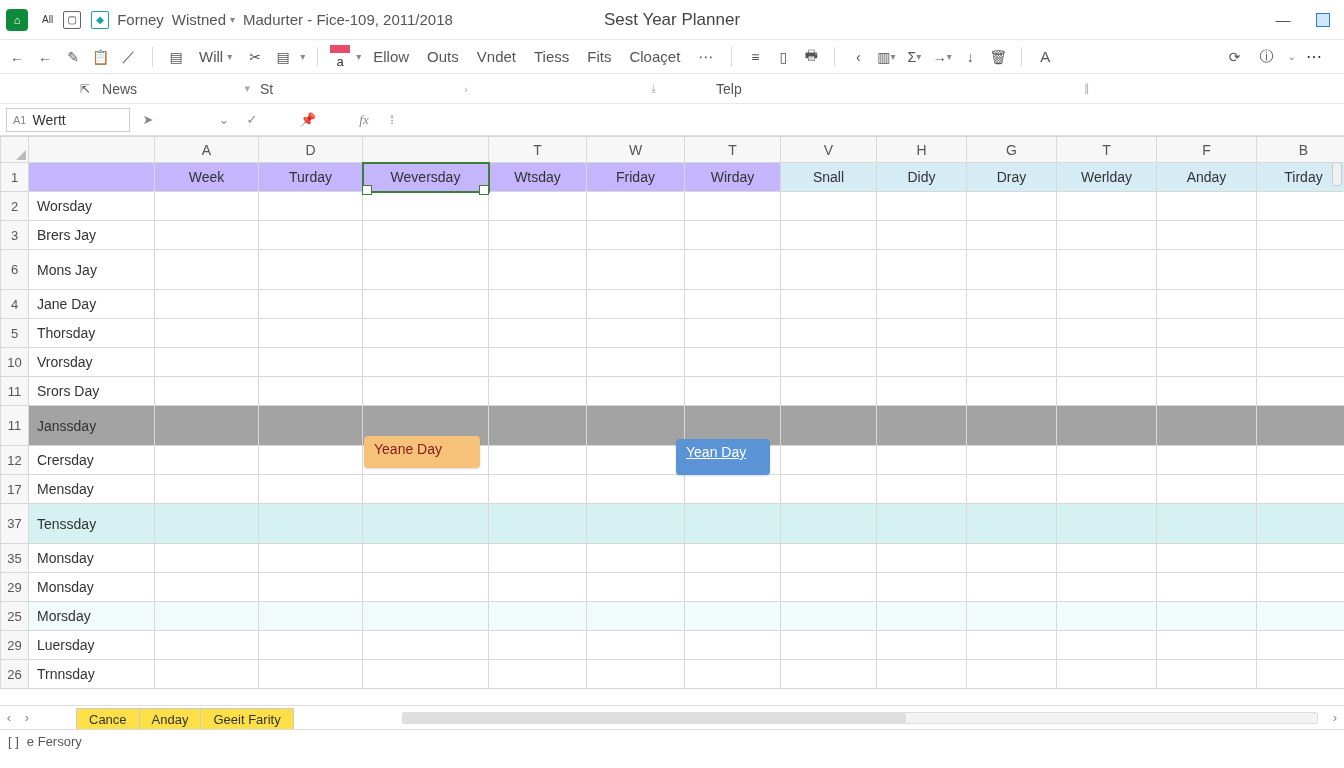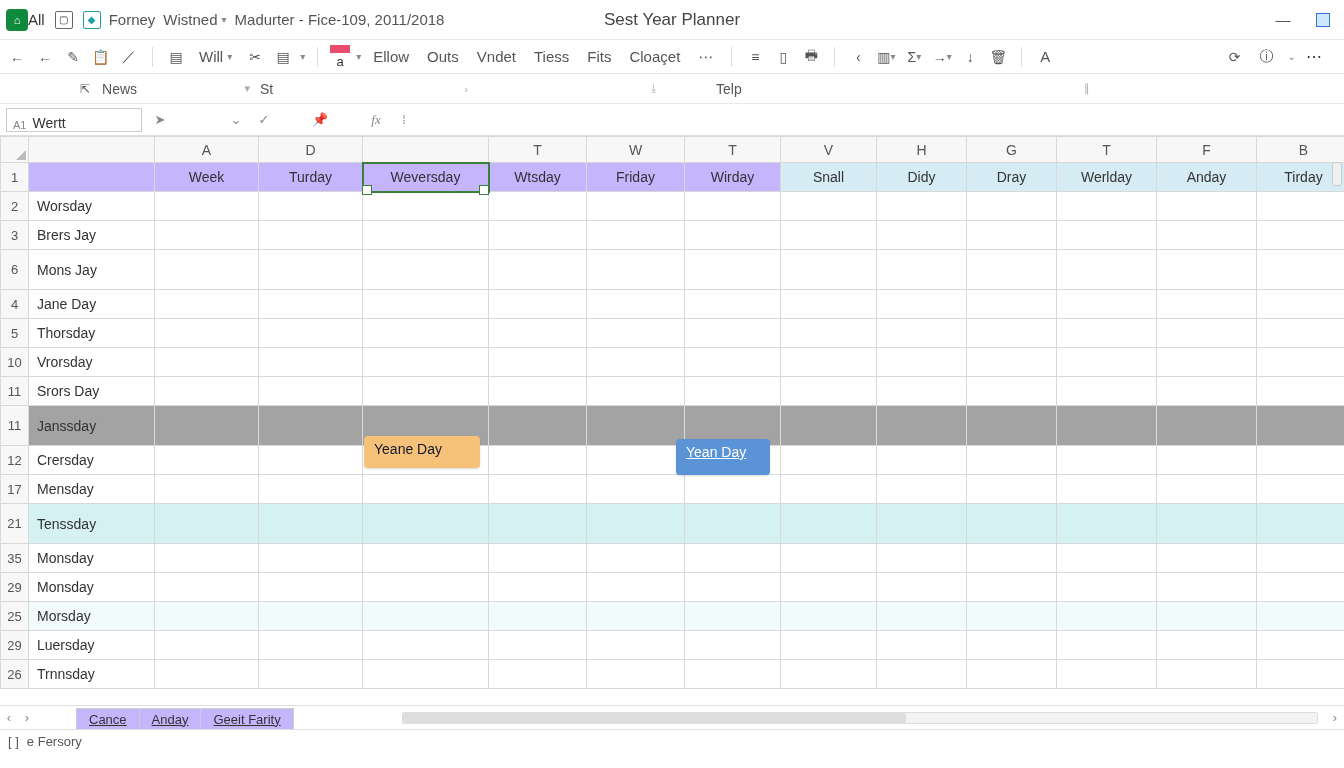--- a/index.html
+++ b/index.html
@@ -1,21 +1,21 @@
 <!DOCTYPE html>
 <html><head>
 <meta charset="utf-8">
 <style>
 * { margin: 0; padding: 0; box-sizing: border-box; font-family: "Segoe UI", Arial, sans-serif; }
 html, body { width: 1344px; height: 768px; overflow: hidden; background: #fff; color: #333; }
 
 
 .titlebar { height: 40px; display: flex; align-items: center; padding: 0 6px; border-bottom: 1px solid #e8e8e8; }
 .app-badge { width: 22px; height: 22px; border-radius: 4px; background: #0f8a3c; display: flex; align-items: center; justify-content: center; color: #fff; font-size: 11px; font-weight: 600; }
-.tb-all { margin-left: 0; font-size: 15px; }
+.tb-all { margin-left: 14px; font-size: 10px; }
 .tb-icon { width: 18px; height: 18px; border: 1.5px solid #666; border-radius: 2px; margin-left: 10px; display: inline-flex; align-items: center; justify-content: center; font-size: 10px; }
 .tb-icon.teal { border-color: #1aa3a3; color: #1aa3a3; }
 .menu-item { margin-left: 8px; font-size: 15px; color: #555; cursor: pointer; display: inline-flex; align-items: center; gap: 4px; }
 .chev { font-size: 10px; color: #888; }
 .doc-title { position: absolute; left: 50%; transform: translateX(-50%); font-size: 17px; color: #444; }
 .win-ctrls { margin-left: auto; display: flex; align-items: center; gap: 22px; padding-right: 6px; }
 .win-btn { width: 18px; height: 18px; display: flex; align-items: center; justify-content: center; font-size: 15px; color: #555; cursor: pointer; }
 .win-max { border: 1.5px solid #2b7cd3; width: 14px; height: 14px; background: #cfe6ff; }
 
 
@@ -27,21 +27,21 @@
 .ribbon-right { margin-left: auto; display: flex; align-items: center; gap: 10px; padding-right: 16px; }
 
 
 .secbar { height: 30px; display: flex; align-items: center; border-bottom: 1px solid #e8e8e8; font-size: 14px; color: #555; }
 .sec-seg { flex: 1; display: flex; align-items: center; position: relative; }
 .sec-left { flex: 0 0 260px; justify-content: flex-start; padding-left: 80px; gap: 12px; }
 .sec-arrow { position: absolute; font-size: 11px; color: #aaa; }
 
 
 .fbar { height: 32px; display: flex; align-items: center; border-bottom: 1px solid #ddd; padding: 0 6px; gap: 8px; font-size: 14px; }
-.namebox { width: 136px; height: 24px; border: 1px solid #ccc; display: flex; align-items: flex-end; padding: 0 6px; gap: 6px; }
+.namebox { width: 124px; height: 24px; border: 1px solid #ccc; display: flex; align-items: center; padding: 0 6px; gap: 6px; }
 .namebox .lbl { font-size: 11px; color: #888; }
 .fbar-btn { width: 20px; height: 20px; display: flex; align-items: center; justify-content: center; color: #888; font-size: 13px; cursor: pointer; }
 .fx { font-style: italic; font-family: serif; }
 .finput { flex: 1; height: 24px; border: none; outline: none; }
 
 
 .sheet { position: relative; height: 569px; overflow: hidden; }
 .grid { border-collapse: collapse; table-layout: fixed; width: 1340px; }
 .grid th, .grid td { border: 1px solid #d8d8d8; height: 29px; font-size: 14px; font-weight: 400; }
 .grid .rowhdr { width: 28px; background: #f7f7f7; text-align: center; color: #555; font-size: 13px; }
@@ -54,28 +54,28 @@
 .sel-row td { background: #a3a3a3; }
 .teal-row td { background: #d6f1f1; }
 .pale-row td { background: #f2fbfb; }
 .taller td { height: 40px; }
 .sel-cell { outline: 2px solid #3b7f3b; outline-offset: -1px; position: relative; }
 .sel-cell::before, .sel-cell::after { content: ""; position: absolute; width: 8px; height: 8px; background: #fff; border: 1.5px solid #3b7f3b; }
 .sel-cell::before { left: -1px; bottom: -4px; }
 .sel-cell::after  { right: -1px; bottom: -4px; }
 
 .chip { position: absolute; border-radius: 4px; padding: 5px 10px; font-size: 14px; box-shadow: 0 1px 2px rgba(0,0,0,.15); }
-.chip.orange { background: #f6c27a; color: #0f172a; }
+.chip.orange { background: #f6c27a; color: #7f1d1d; }
 .chip.blue   { background: #5a93d6; color: #fff; text-decoration: underline; }
 .vscroll-knob { position: absolute; right: 2px; top: 26px; width: 10px; height: 24px; background: #f0f0f0; border: 1px solid #ccc; border-radius: 3px; }
 
 
 .tabsbar { height: 24px; border-top: 1px solid #ddd; display: flex; align-items: stretch; font-size: 13px; }
 .tab-nav { width: 18px; display: flex; align-items: center; justify-content: center; color: #888; cursor: pointer; }
-.tab { padding: 0 12px; border: 1px solid #ccc; border-bottom: none; display: flex; align-items: center; background: #c4b5fd; margin-top: 2px; cursor: pointer; text-decoration: underline; }
+.tab { padding: 0 12px; border: 1px solid #ccc; border-bottom: none; display: flex; align-items: center; background: #fde047; margin-top: 2px; cursor: pointer; }
 .tab + .tab { border-left: none; }
 .hscroll { flex: 1; display: flex; align-items: center; margin: 0 8px; }
 .htrack { flex: 1; height: 12px; background: #f3f3f3; border: 1px solid #ddd; position: relative; border-radius: 2px; }
 .hthumb { position: absolute; left: 0; top: 0; bottom: 0; width: 55%; background: #dedede; border-radius: 2px; }
 
 
 .status { height: 24px; border-top: 1px solid #ddd; display: flex; align-items: center; padding: 0 8px; font-size: 13px; color: #555; gap: 8px; }
 </style>
 </head>
 <body>
@@ -378,21 +378,21 @@
           <td></td>
           <td></td>
           <td></td>
           <td></td>
           <td></td>
           <td></td>
           <td></td>
           <td></td>
         </tr>
         <tr class="teal-row taller">
-          <td class="rowhdr">21</td>
+          <td class="rowhdr">37</td>
           <td class="labelcol">Tenssday</td>
           <td></td>
           <td></td>
           <td></td>
           <td></td>
           <td></td>
           <td></td>
           <td></td>
           <td></td>
           <td></td>

